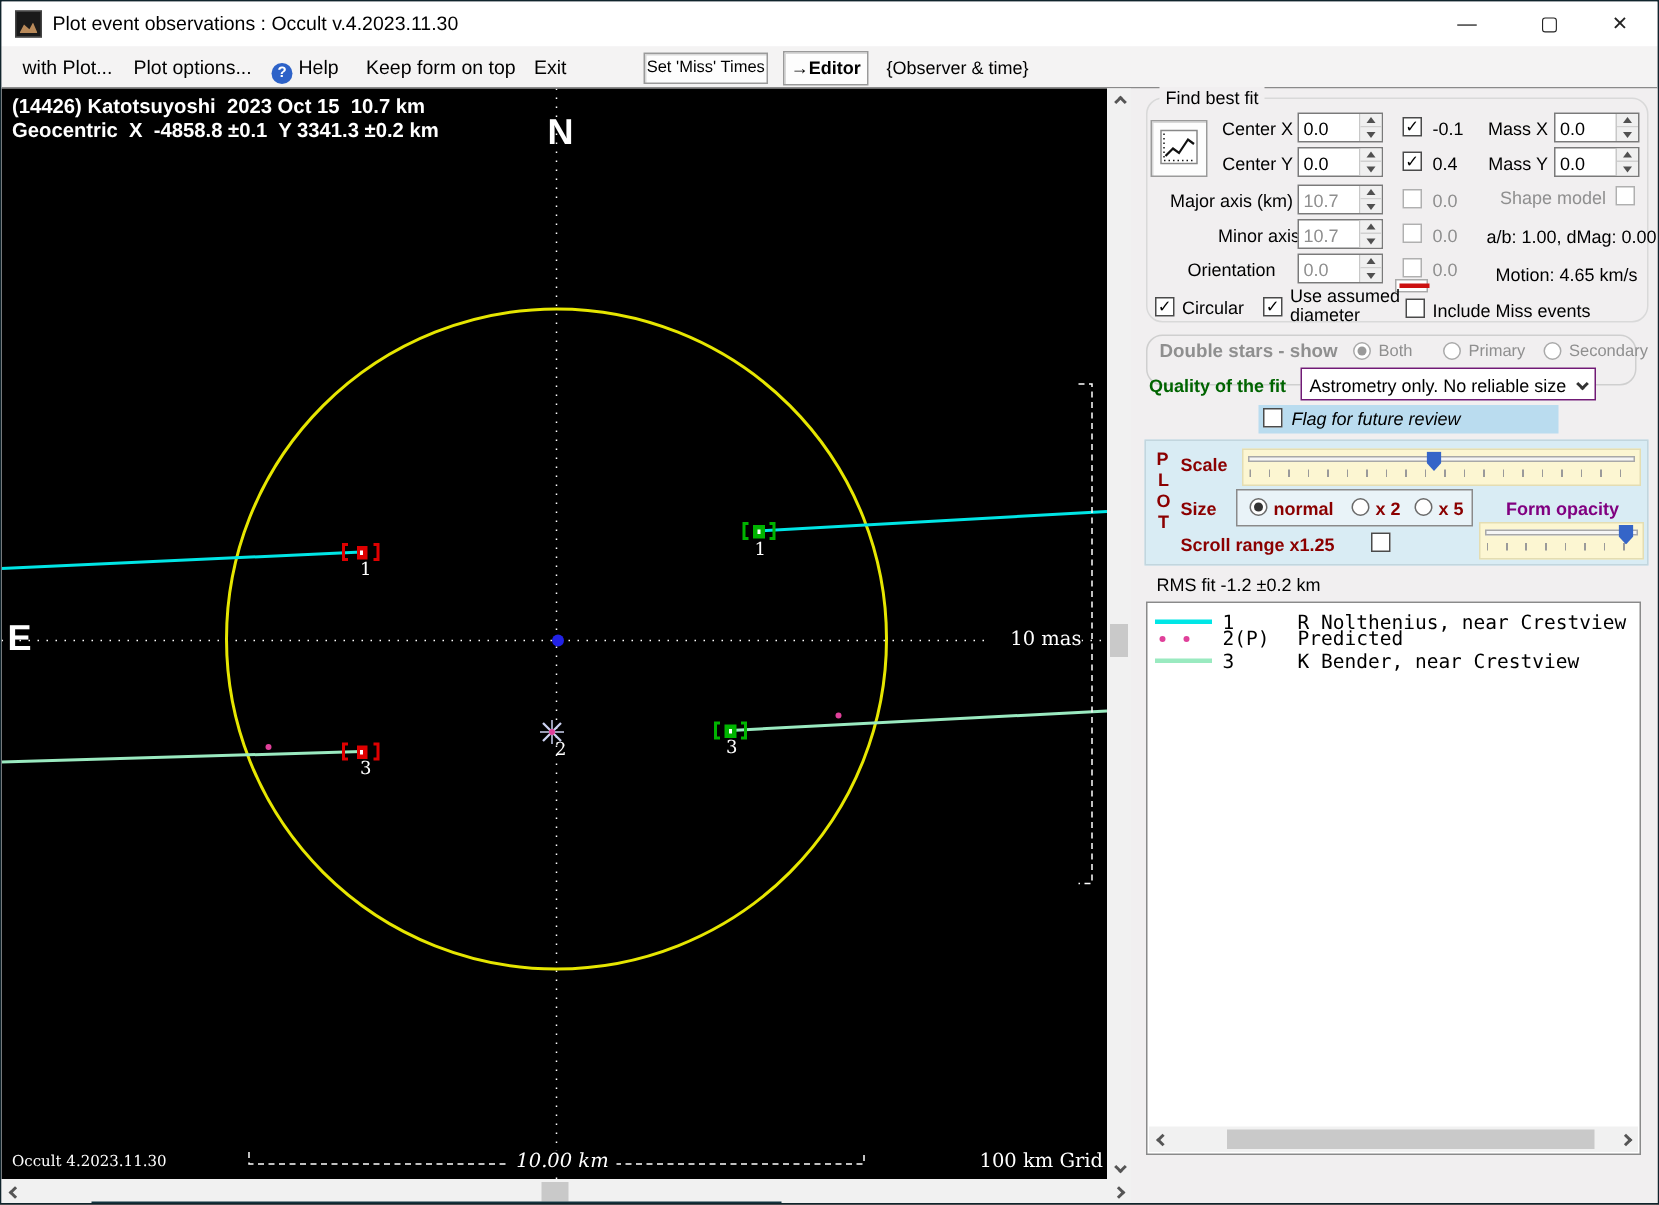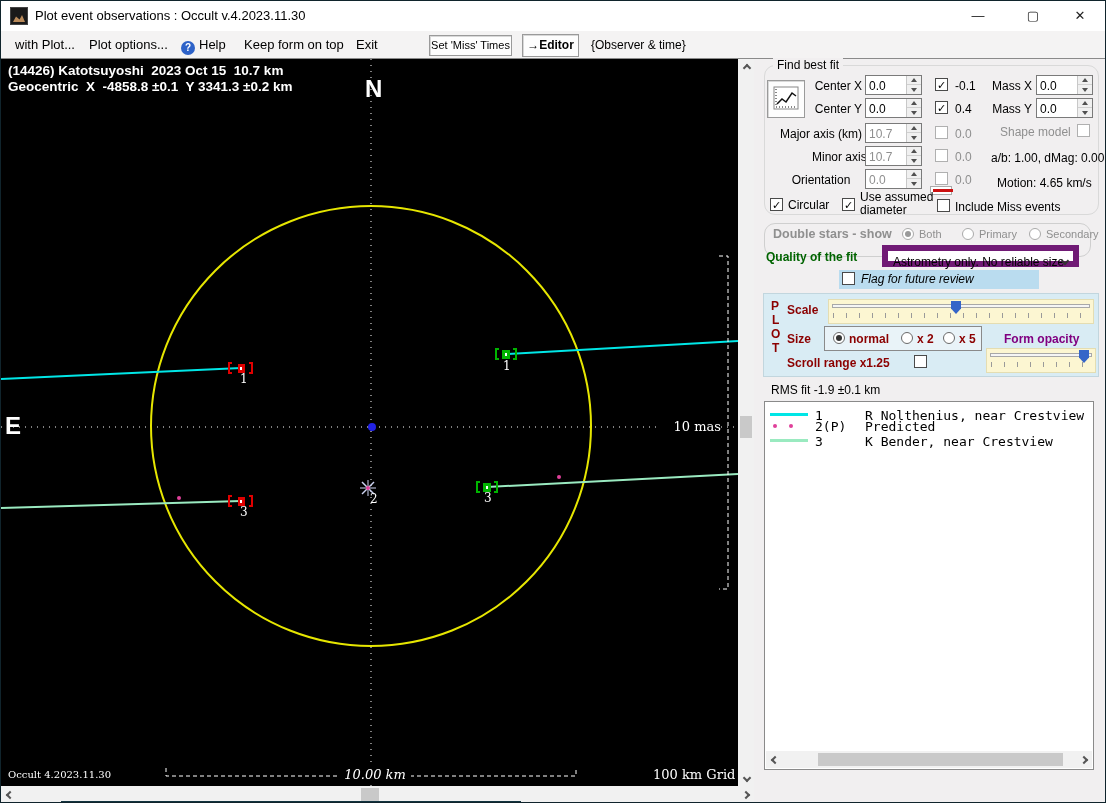--- a/index.html
+++ b/index.html
@@ -51,21 +51,21 @@
   .spin .btns { position:absolute; right:0; top:0; width:15px; height:100%; border-left:1px solid #c8c8c8; }
   .spin .b { position:absolute; left:0; width:100%; height:50%; background:#f0f0f0; display:flex; align-items:center; justify-content:center; }
   .spin .b.up { top:0; border-bottom:1px solid #d0d0d0; } .spin .b.dn { bottom:0; }
   .tri-up { width:0; height:0; border-left:3px solid transparent; border-right:3px solid transparent; border-bottom:4px solid #505050; }
   .tri-dn { width:0; height:0; border-left:3px solid transparent; border-right:3px solid transparent; border-top:4px solid #505050; }
   .cb { position:absolute; width:13px; height:13px; background:#fff; border:1px solid #4a4a4a; font-size:11px; line-height:12px; text-align:center; color:#000; }
   .cb.dis2 { border-color:#b0b0b0; }
   .radio { position:absolute; width:12px; height:12px; border:1px solid #6a6a6a; border-radius:50%; background:#fff; }
   .radio.sel::after { content:""; position:absolute; left:2px; top:2px; width:6px; height:6px; border-radius:50%; background:#333; }
   .radio.gray { border-color:#aaa; } .radio.gray.sel::after { background:#9a9a9a; }
-  .combo { position:absolute; background:#fff; border:6px solid #701a75; font-size:12px;margin-left:15px; }
+  .combo { position:absolute; background:#fff; border:1px solid #701a75; font-size:12px; }
   .combo .cval { position:absolute; left:5px; top:4px; }
   .combo .carr { position:absolute; right:5px; top:7px; }
 
   .plotpanel { position:absolute; background:#d9ecf4; border:1px solid #c2d6de; }
   .dr { color:#8b0000; font-weight:bold; }
   .slider { position:absolute; background:#fcf6d2; border:1px solid #e4ddb2; }
   .groove { position:absolute; height:4px; background:#f5f5f5; border:1px solid #a8a8a8; }
   .ticks { position:absolute; height:5px; background-image:repeating-linear-gradient(to right,#9a9a9a 0 1px,transparent 1px 13px); }
   .thumb { position:absolute; width:10px; height:13px; background:#3565c8; clip-path:polygon(0 0,100% 0,100% 58%,50% 100%,0 58%); }
 
@@ -376,21 +376,21 @@
       <div class="lbl dr" style="left:23px; top:62px;">Scroll range x1.25</div>
       <span class="cb" style="left:150px; top:61px;"></span>
 
       <div class="slider" style="left:222px; top:54px; width:110px; height:25px;">
         <div class="groove" style="left:3px; top:4px; width:102px;"></div>
         <div class="ticks" style="left:4px; top:13px; width:101px;"></div>
         <div class="thumb" style="left:92px; top:1px;"></div>
       </div>
     </div>
 
-    <div class="lbl" style="left:17px; top:324px;">RMS fit -1.9 ±0.1 km</div>
+    <div class="lbl" style="left:17px; top:324px;">RMS fit -1.2 ±0.2 km</div>
 
     <div class="legendbox" style="left:10px; top:342px; width:330px; height:369px;">
       <div class="leg-row" style="top:6px;">
         <span class="leg-line" style="background:#00e6e6;"></span>
         <span class="leg-id">1</span>
         <span class="leg-name">R Nolthenius, near Crestview</span>
       </div>
       <div class="leg-row" style="top:17px;text-decoration:underline;">
         <span class="leg-dot" style="left:8px; background:#e0409a;"></span>
         <span class="leg-dot" style="left:24px; background:#e0409a;"></span>

